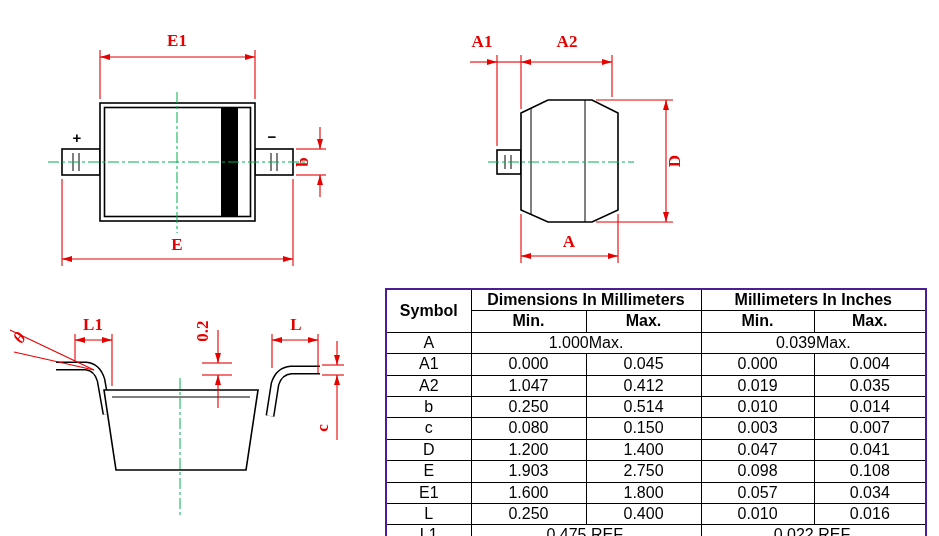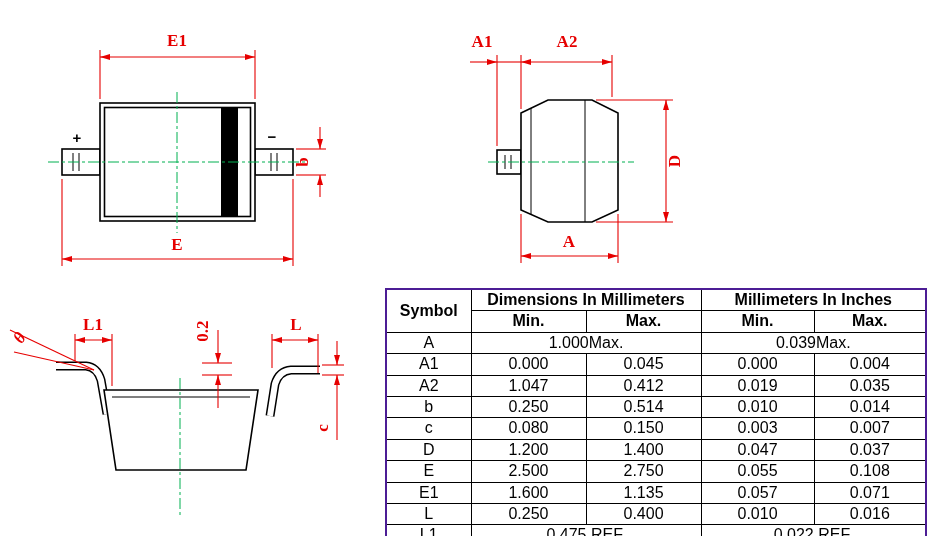--- a/index.html
+++ b/index.html
@@ -214,35 +214,35 @@
           <td>0.080</td>
           <td>0.150</td>
           <td>0.003</td>
           <td>0.007</td>
         </tr>
         <tr>
           <td>D</td>
           <td>1.200</td>
           <td>1.400</td>
           <td>0.047</td>
-          <td>0.037</td>
+          <td>0.041</td>
         </tr>
         <tr>
           <td>E</td>
-          <td>2.500</td>
+          <td>1.903</td>
           <td>2.750</td>
-          <td>0.055</td>
+          <td>0.098</td>
           <td>0.108</td>
         </tr>
         <tr>
           <td>E1</td>
           <td>1.600</td>
-          <td>1.135</td>
+          <td>1.800</td>
           <td>0.057</td>
-          <td>0.071</td>
+          <td>0.034</td>
         </tr>
         <tr>
           <td>L</td>
           <td>0.250</td>
           <td>0.400</td>
           <td>0.010</td>
           <td>0.016</td>
         </tr>
         <tr>
           <td>L1</td>

